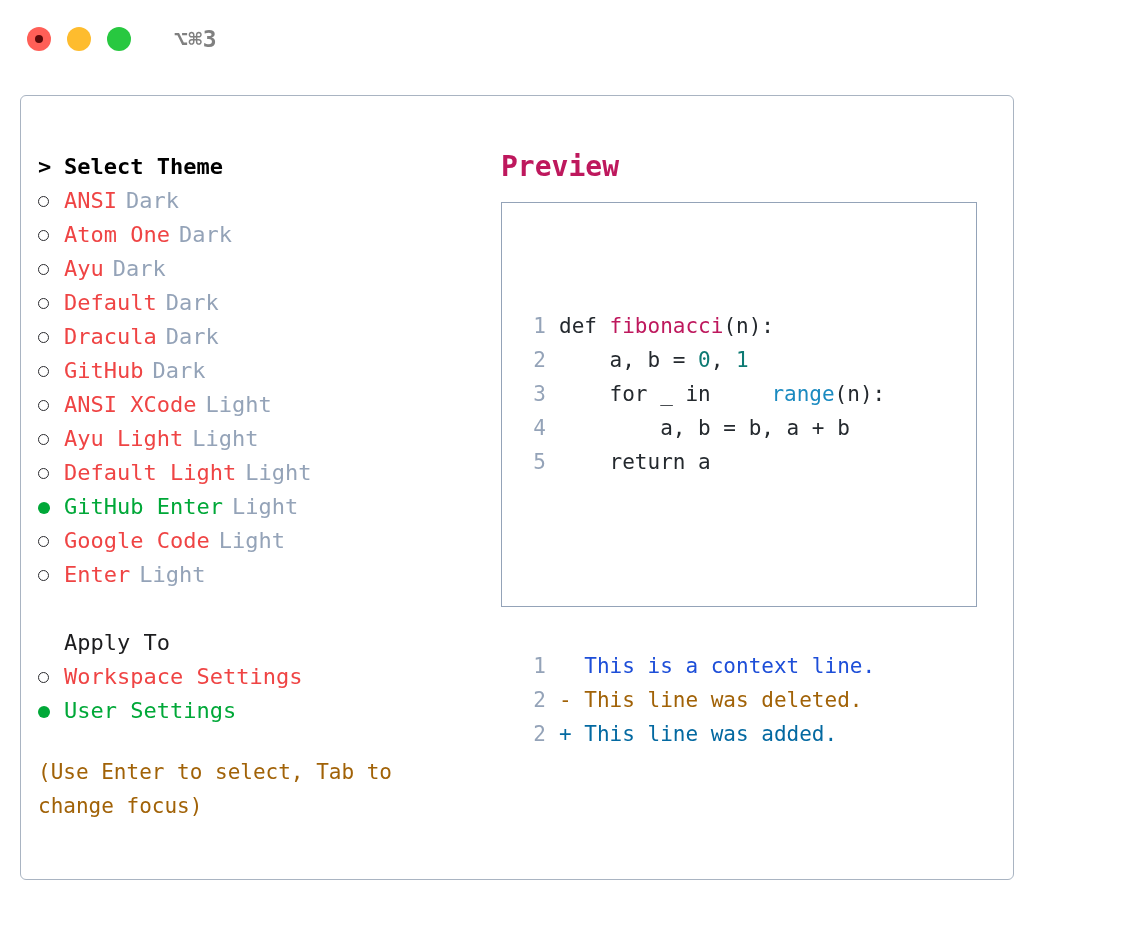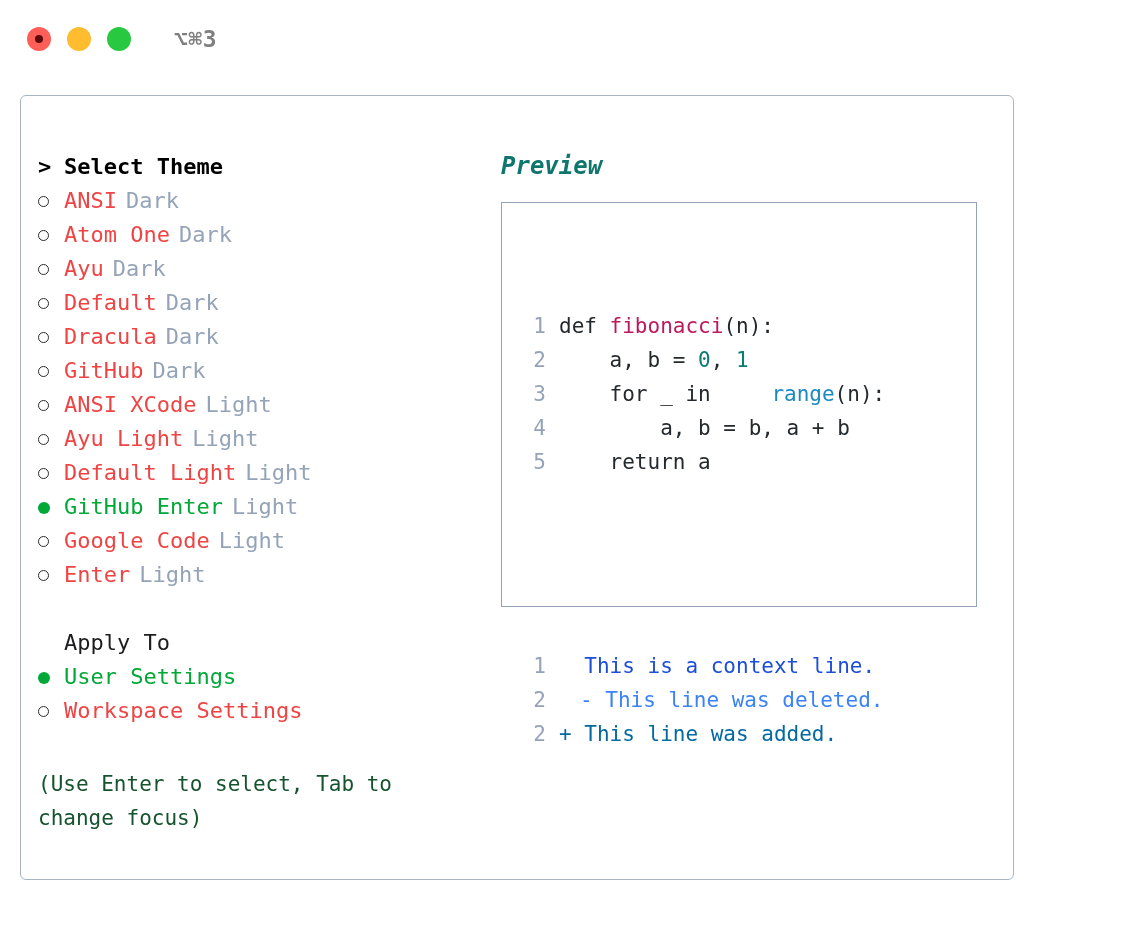--- a/index.html
+++ b/index.html
@@ -125,43 +125,42 @@
   }
   .label { color: #ef4444; }
   .row.selected .label { color: #00a838; }
   .badge {
     color: #94a3b8;
     margin-left: 9px;
   }
   .spacer-row { height: 34px; }
 
   .hint {
-    margin-top: 40px;
+    margin-top: 28px;
     font-size: 21px;
     line-height: 34px;
-    color: #14532d;
+    color: #a16207;
     width: 410px;
     white-space: normal;
   }
 
   
   .right-col {
     position: absolute;
     left: 480px;
     top: 53px;
     width: 495px;
   }
   .preview-title {
-    font-size: 24px;
+    font-size: 28px;
     font-weight: 700;
-    color: #0f766e;
+    color: #be185d;
     height: 34px;
     display: flex;
     align-items: center;
-    font-style: italic;
   }
   .preview-box {
     margin-top: 19px;
     width: 476px;
     height: 405px;
     border: 1px solid #94a3b8;
     box-sizing: border-box;
     background: #ffffff;
     position: relative;
   }
@@ -183,21 +182,21 @@
   }
   .ctext { color: #24292e; }
 
   .tok-fn   { color: #be185d; }
   .tok-num  { color: #0d7a73; }
   .tok-call { color: #1a8ac0; margin-left: 48px; }
 
   .blank-line { height: 34px; }
 
   .diff-ctx { color: #1d4ed8; }
-  .diff-del { color: #3b82f6; margin-left: 21px; }
+  .diff-del { color: #a16207; }
   .diff-add { color: #0369a1; }
 </style>
 </head>
 <body>
 
 <div class="titlebar">
   <div class="lights">
     <span class="light red"></span>
     <span class="light yellow"></span>
     <span class="light green"></span>
@@ -231,22 +230,22 @@
         </div>
 
       <div class="spacer-row"></div>
 
       <div class="row">
         <span class="marker"></span>
         <span>Apply To</span>
       </div>
 
       <div id="apply-to-list">
+          <div class="row"><span class="marker"><span class="bullet-ring"></span></span><span class="label">Workspace Settings</span></div>
           <div class="row selected"><span class="marker"><span class="bullet-dot"></span></span><span class="label">User Settings</span></div>
-          <div class="row"><span class="marker"><span class="bullet-ring"></span></span><span class="label">Workspace Settings</span></div>
         </div>
 
       <div class="hint">(Use Enter to select, Tab to change focus)</div>
     </div>
 
     <div class="right-col">
       <div class="preview-title">Preview</div>
 
       <div class="preview-box">
         <div class="code">

